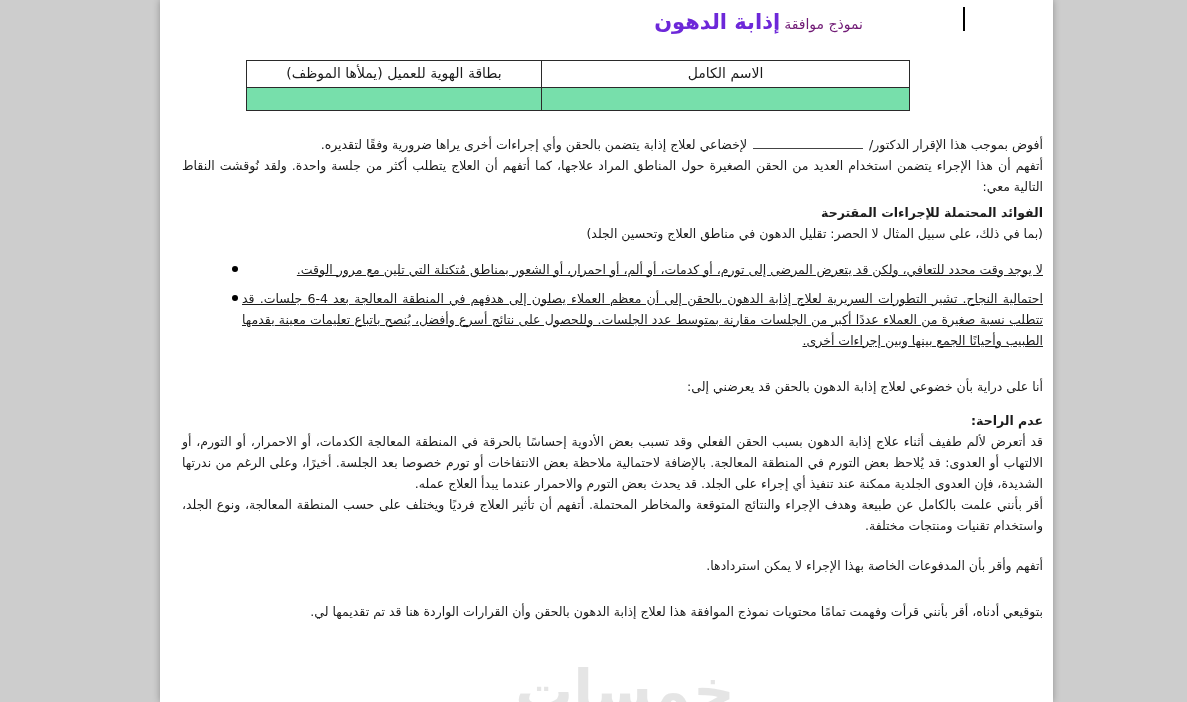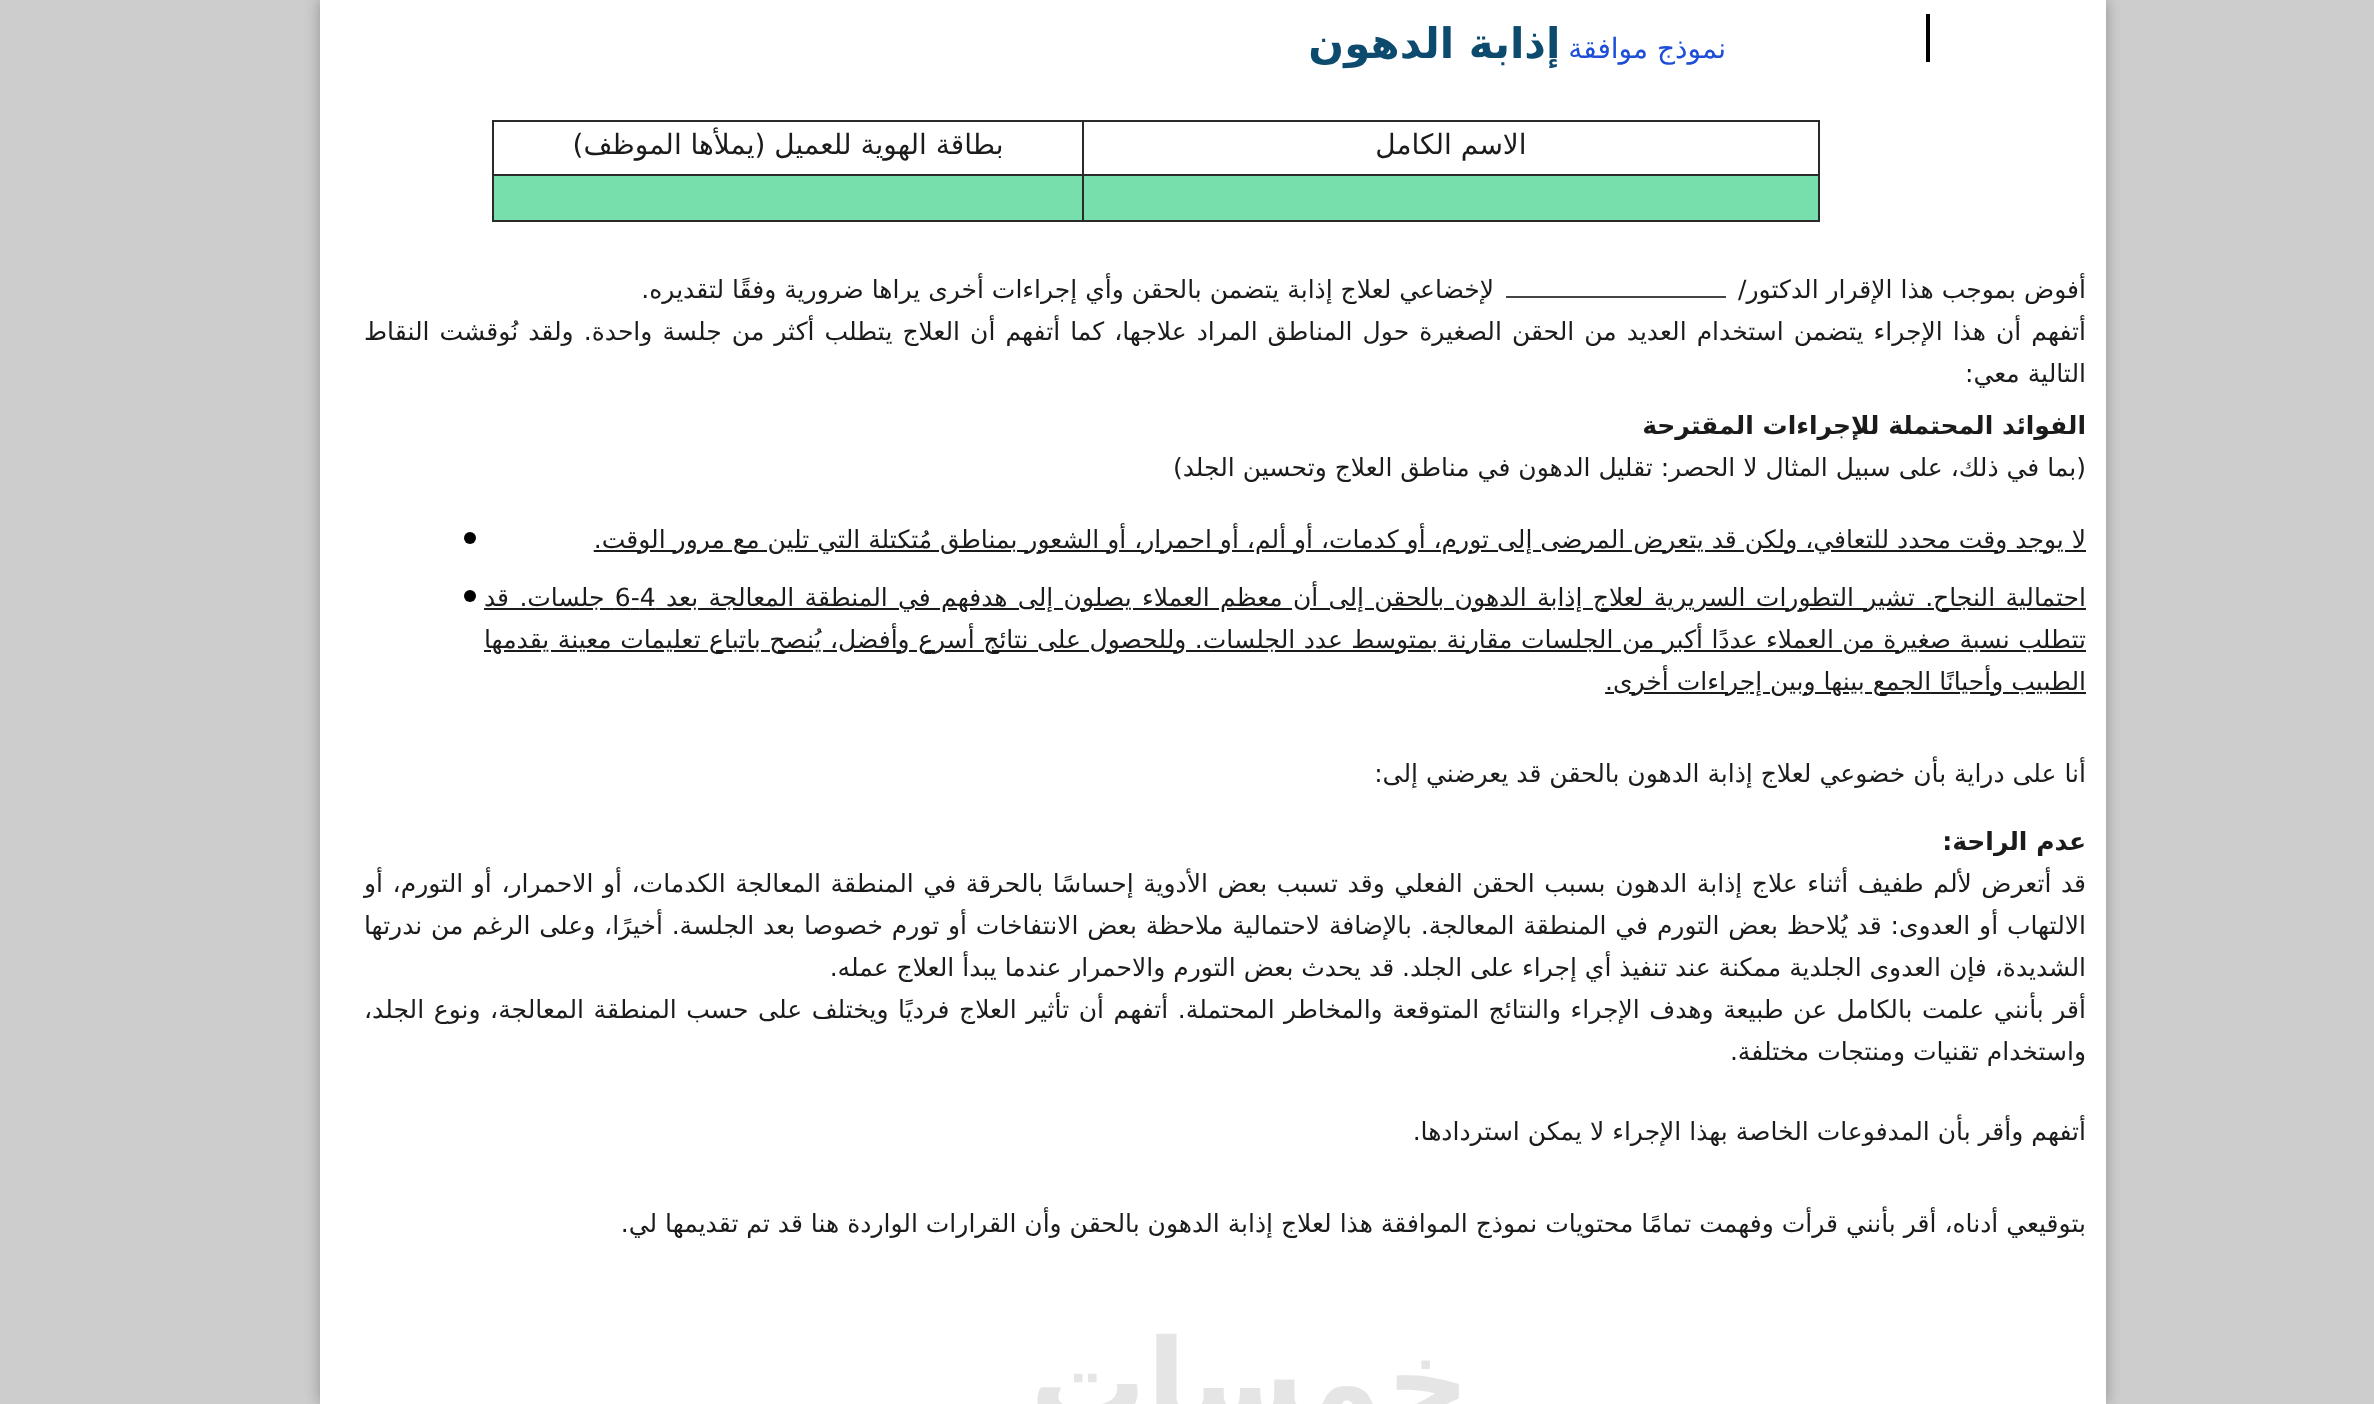--- a/index.html
+++ b/index.html
@@ -26,22 +26,22 @@
     font-size: 12.5px;
     line-height: 1.68;
     text-align: right;
     overflow: hidden;
   }
   .title-row {
     padding-right: 180px;
     line-height: 28px;
     white-space: nowrap;
   }
-  .title-prefix { font-size: 14px; color: #1d4ed8; }
-  .title-main  { font-size: 21px; font-weight: bold; color: #0c4a6e; }
+  .title-prefix { font-size: 14px; color: #701a75; }
+  .title-main  { font-size: 21px; font-weight: bold; color: #6d28d9; }
   .caret {
     position: absolute;
     left: 803px; top: 7px;
     width: 2px; height: 24px;
     background: #000;
   }
   .client-table {
     border-collapse: collapse;
     margin-top: 21px;
     margin-right: 133px;

